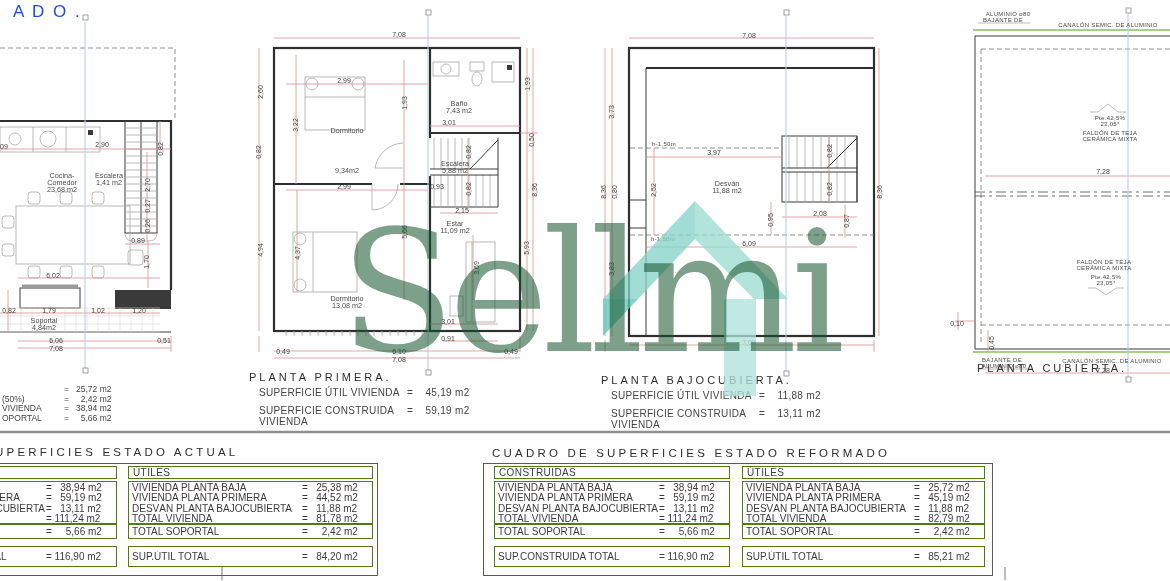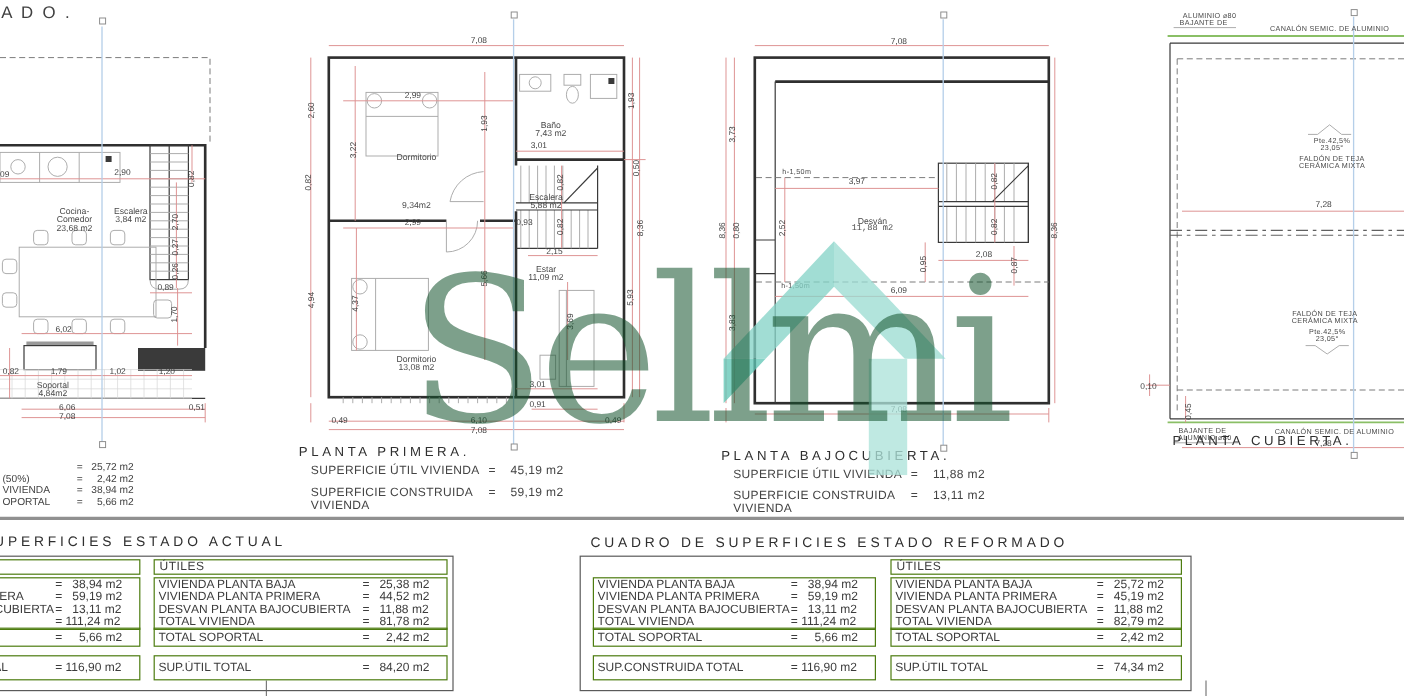--- a/index.html
+++ b/index.html
@@ -4,21 +4,21 @@
 <style>
   html,body{margin:0;padding:0}
   body{width:1170px;height:581px;position:relative;overflow:hidden;background:#ffffff;
        font-family:"Liberation Sans",sans-serif;color:#3d3d3d}
   #linework{position:absolute;left:0;top:0;z-index:1}
   #labels{position:absolute;left:0;top:0;width:1170px;height:581px;z-index:10}
   .lbl{position:absolute;transform:translate(-50%,-50%);font-size:7px;color:#3f3f3f;white-space:nowrap;line-height:1}
   .lbl.rot{transform:translate(-50%,-50%) rotate(-90deg)}
   .lbl.room{font-size:7.2px;color:#4a4a4a}
   .lbl.note{font-size:6px;letter-spacing:.3px;color:#4a4a4a}
-  .sheet-partial-title{position:absolute;left:1px;top:2px;font-size:14px;letter-spacing:2px;color:#404040;z-index:12}
+  .sheet-partial-title{position:absolute;left:13px;top:2px;font-size:17px;letter-spacing:2px;color:#1d4ed8;z-index:12}
   
   .caption{position:absolute;z-index:12}
   .cap-title{font-size:11px;letter-spacing:3px;color:#2f2f2f;white-space:nowrap}
   .cap-rows{margin:4px 0 0 10px;font-size:10px;letter-spacing:.3px;color:#444}
   .cap-rows .trow{display:flex;height:17.8px}
   .cap-rows .tl{width:148px}
   .cap-rows .tv{white-space:pre}
   
   .summary{position:absolute;left:2px;top:384px;font-size:8.5px;z-index:12;color:#444}
   .summary .trow{display:flex;height:9.6px}
@@ -181,21 +181,21 @@
 
   <path d="M0,432 H1170" stroke="#909090" stroke-width="2.6"></path>
   <path d="M222,567 V580 M1005,567 V580" stroke="#7a7a7a" stroke-width="1"></path>
 </svg>
 
 <div id="labels">
     <span class="lbl dim" style="left: 4px; top: 146px;">09</span>
     <span class="lbl dim" style="left: 102px; top: 144px;">2,90</span>
     <span class="lbl dim rot" style="left: 160px; top: 149px;">0,82</span>
     <span class="lbl room" style="left: 109px; top: 176px;">Escalera</span>
-    <span class="lbl room" style="left: 109px; top: 183px;">3,84 m2</span>
+    <span class="lbl room" style="left: 109px; top: 183px;">1,41 m2</span>
     <span class="lbl room" style="left: 62px; top: 176px;">Cocina-</span>
     <span class="lbl room" style="left: 62px; top: 183px;">Comedor</span>
     <span class="lbl room" style="left: 62px; top: 190px;">23,68 m2</span>
     <span class="lbl dim rot" style="left: 147px; top: 185px;">2,70</span>
     <span class="lbl dim rot" style="left: 147px; top: 206px;">0,27</span>
     <span class="lbl dim rot" style="left: 147px; top: 226px;">0,26</span>
     <span class="lbl dim" style="left: 138px; top: 240px;">0,89</span>
     <span class="lbl dim rot" style="left: 146px; top: 262px;">1,70</span>
     <span class="lbl dim" style="left: 53px; top: 275px;">6,02</span>
     <span class="lbl dim" style="left: 9px; top: 310px;">0,82</span>
@@ -247,21 +247,21 @@
     <span class="lbl dim rot" style="left: 611px; top: 112px;">3,73</span>
     <span class="lbl dim rot" style="left: 603px; top: 192px;">8,36</span>
     <span class="lbl dim rot" style="left: 614px; top: 192px;">0,80</span>
     <span class="lbl dim rot" style="left: 653px; top: 190px;">2,52</span>
     <span class="lbl note" style="left: 664px; top: 144px;">h-1,50m</span>
     <span class="lbl dim" style="left: 714px; top: 152px;">3,97</span>
     <span class="lbl dim rot" style="left: 829px; top: 151px;">0,82</span>
     <span class="lbl dim rot" style="left: 829px; top: 189px;">0,82</span>
     <span class="lbl dim rot" style="left: 879px; top: 192px;">8,36</span>
     <span class="lbl room" style="left: 727px; top: 184px;">Desván</span>
-    <span class="lbl room" style="left: 727px; top: 191px; font-family: Liberation Mono, monospace;">11,88 m2</span>
+    <span class="lbl room" style="left: 727px; top: 191px;">11,88 m2</span>
     <span class="lbl dim" style="left: 820px; top: 213px;">2,08</span>
     <span class="lbl dim rot" style="left: 770px; top: 220px;">0,95</span>
     <span class="lbl dim rot" style="left: 846px; top: 221px;">0,87</span>
     <span class="lbl note" style="left: 663px; top: 239px;">h-1,50m</span>
     <span class="lbl dim" style="left: 749px; top: 243px;">6,09</span>
     <span class="lbl dim rot" style="left: 611px; top: 269px;">3,83</span>
     <span class="lbl dim" style="left: 749px; top: 342px;">7,08</span>
     <span class="lbl note" style="left: 1008px; top: 14px;">ALUMINIO  ⌀80</span>
     <span class="lbl note" style="left: 1003px; top: 20px;">BAJANTE  DE</span>
     <span class="lbl note" style="left: 1108px; top: 25px;">CANALÓN  SEMIC.  DE  ALUMINIO</span>
@@ -393,20 +393,21 @@
     <div class="ttot">
       <span class="tl">SUP.ÚTIL TOTAL</span>
       <span class="tv">=   84,20 m2</span>
     </div>
   </div>
 </div>
 
 <div class="ttitle" style="left:492px;top:447px">CUADRO DE SUPERFICIES ESTADO REFORMADO</div>
 <div class="ttable" style="left:483px;top:463px;width:510px;height:113px">
   <div class="tcol" style="left:10px;width:236px">
+    <div class="thead">CONSTRUIDAS</div>
     <div class="tbody">
         <div class="trow">
           <span class="tl">VIVIENDA PLANTA BAJA</span>
           <span class="tv">=   38,94 m2</span>
         </div>
         <div class="trow">
           <span class="tl">VIVIENDA PLANTA PRIMERA</span>
           <span class="tv">=   59,19 m2</span>
         </div>
         <div class="trow">
@@ -446,21 +447,21 @@
           <span class="tl">TOTAL VIVIENDA</span>
           <span class="tv">=   82,79 m2</span>
         </div>
       </div>
     <div class="tsop">
       <span class="tl">TOTAL SOPORTAL</span>
       <span class="tv">=     2,42 m2</span>
     </div>
     <div class="ttot">
       <span class="tl">SUP.ÚTIL TOTAL</span>
-      <span class="tv">=   74,34 m2</span>
+      <span class="tv">=   85,21 m2</span>
     </div>
   </div>
 </div>
 
 <svg id="wm-house" width="195" height="200" viewBox="0 0 195 200">
   <polygon points="97,5 5,103 40,103 97,43" fill="#84d3c6" opacity=".9"></polygon>
   <polygon points="97,5 190,103 156,103 97,43" fill="#9adcd1" opacity=".9"></polygon>
   <polygon points="5,103 40,103 5,140" fill="#5fc5b5" opacity=".9"></polygon>
   <rect x="126" y="103" width="32" height="97" fill="#ace2d9" opacity=".9"></rect>
 </svg>

